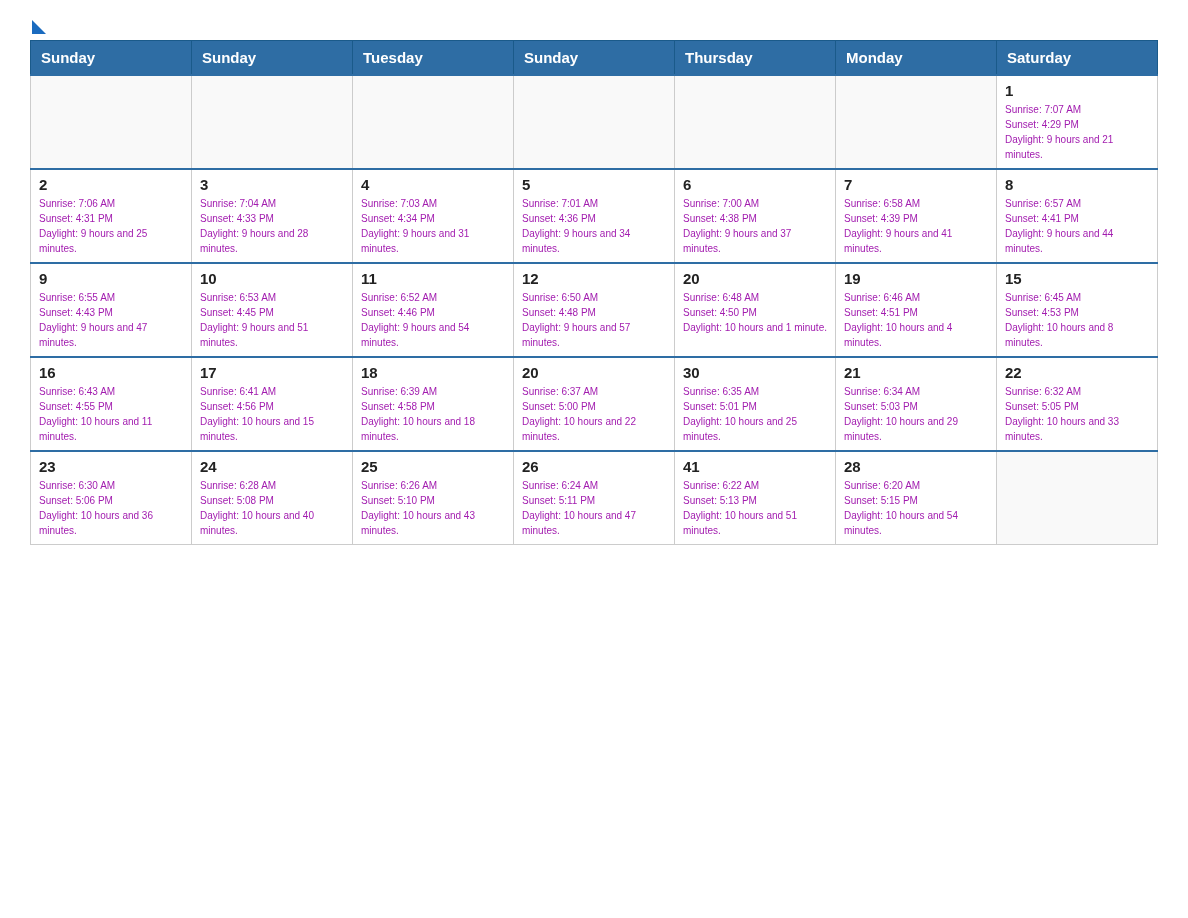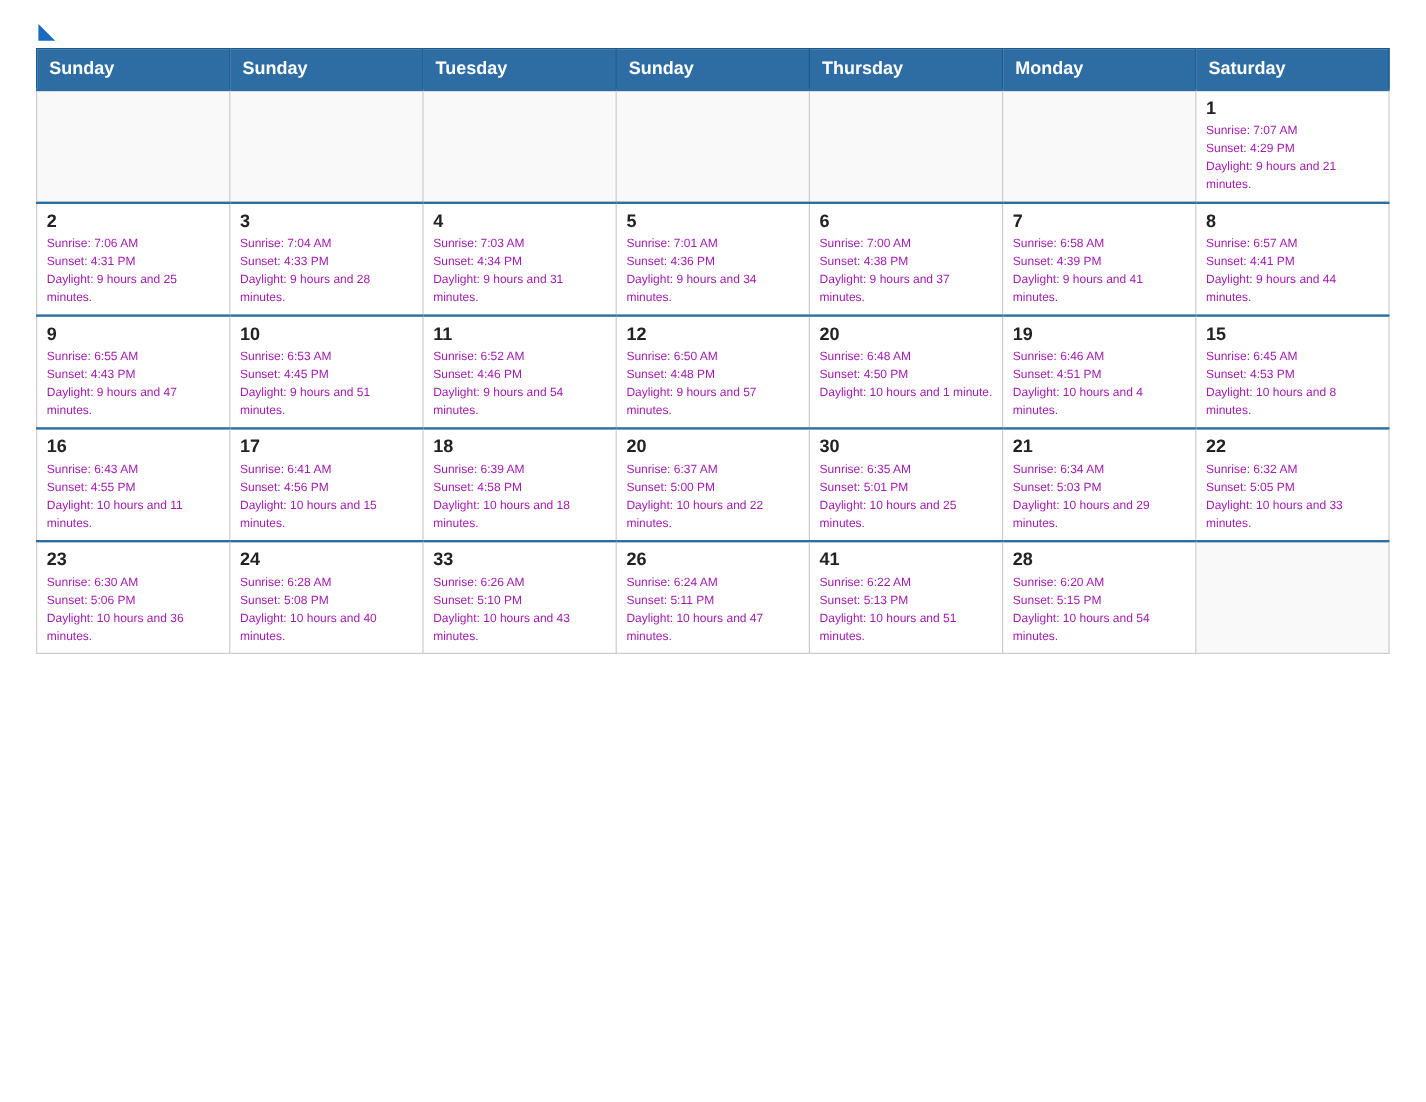--- a/index.html
+++ b/index.html
@@ -235,21 +235,21 @@
       <tr class="week-row">
         <td>
           <div class="day-number">23</div>
           <div class="day-info">Sunrise: 6:30 AM<br>Sunset: 5:06 PM<br>Daylight: 10 hours and 36 minutes.</div>
         </td>
         <td>
           <div class="day-number">24</div>
           <div class="day-info">Sunrise: 6:28 AM<br>Sunset: 5:08 PM<br>Daylight: 10 hours and 40 minutes.</div>
         </td>
         <td>
-          <div class="day-number">33</div>
+          <div class="day-number">25</div>
           <div class="day-info">Sunrise: 6:26 AM<br>Sunset: 5:10 PM<br>Daylight: 10 hours and 43 minutes.</div>
         </td>
         <td>
           <div class="day-number">26</div>
           <div class="day-info">Sunrise: 6:24 AM<br>Sunset: 5:11 PM<br>Daylight: 10 hours and 47 minutes.</div>
         </td>
         <td>
           <div class="day-number">41</div>
           <div class="day-info">Sunrise: 6:22 AM<br>Sunset: 5:13 PM<br>Daylight: 10 hours and 51 minutes.</div>
         </td>

